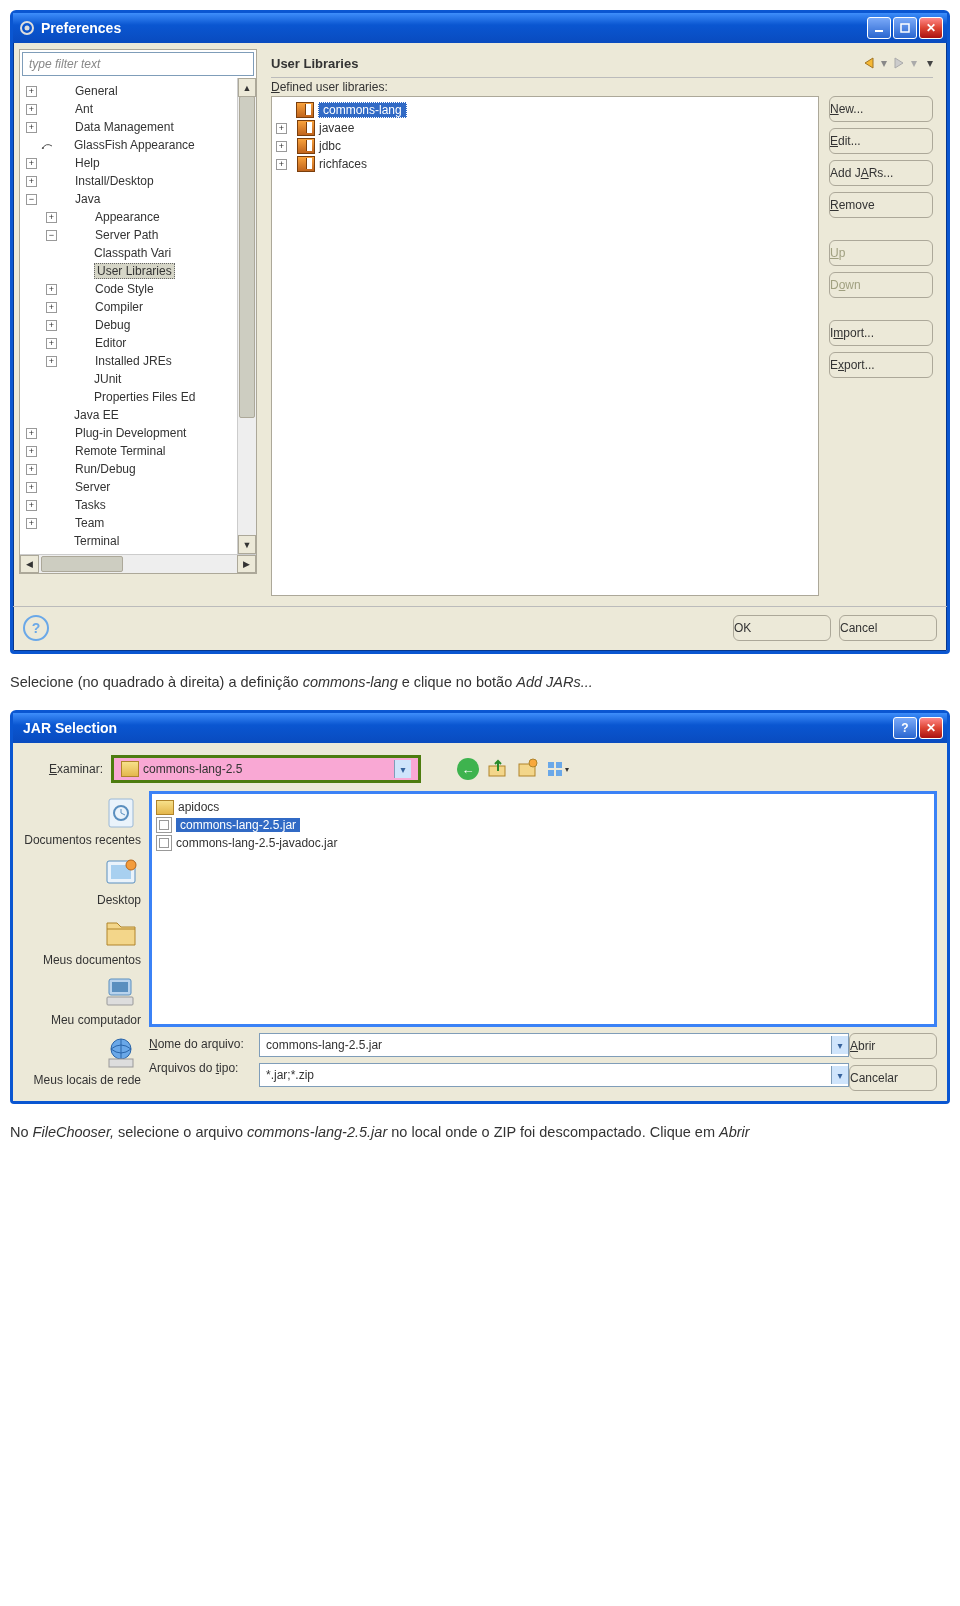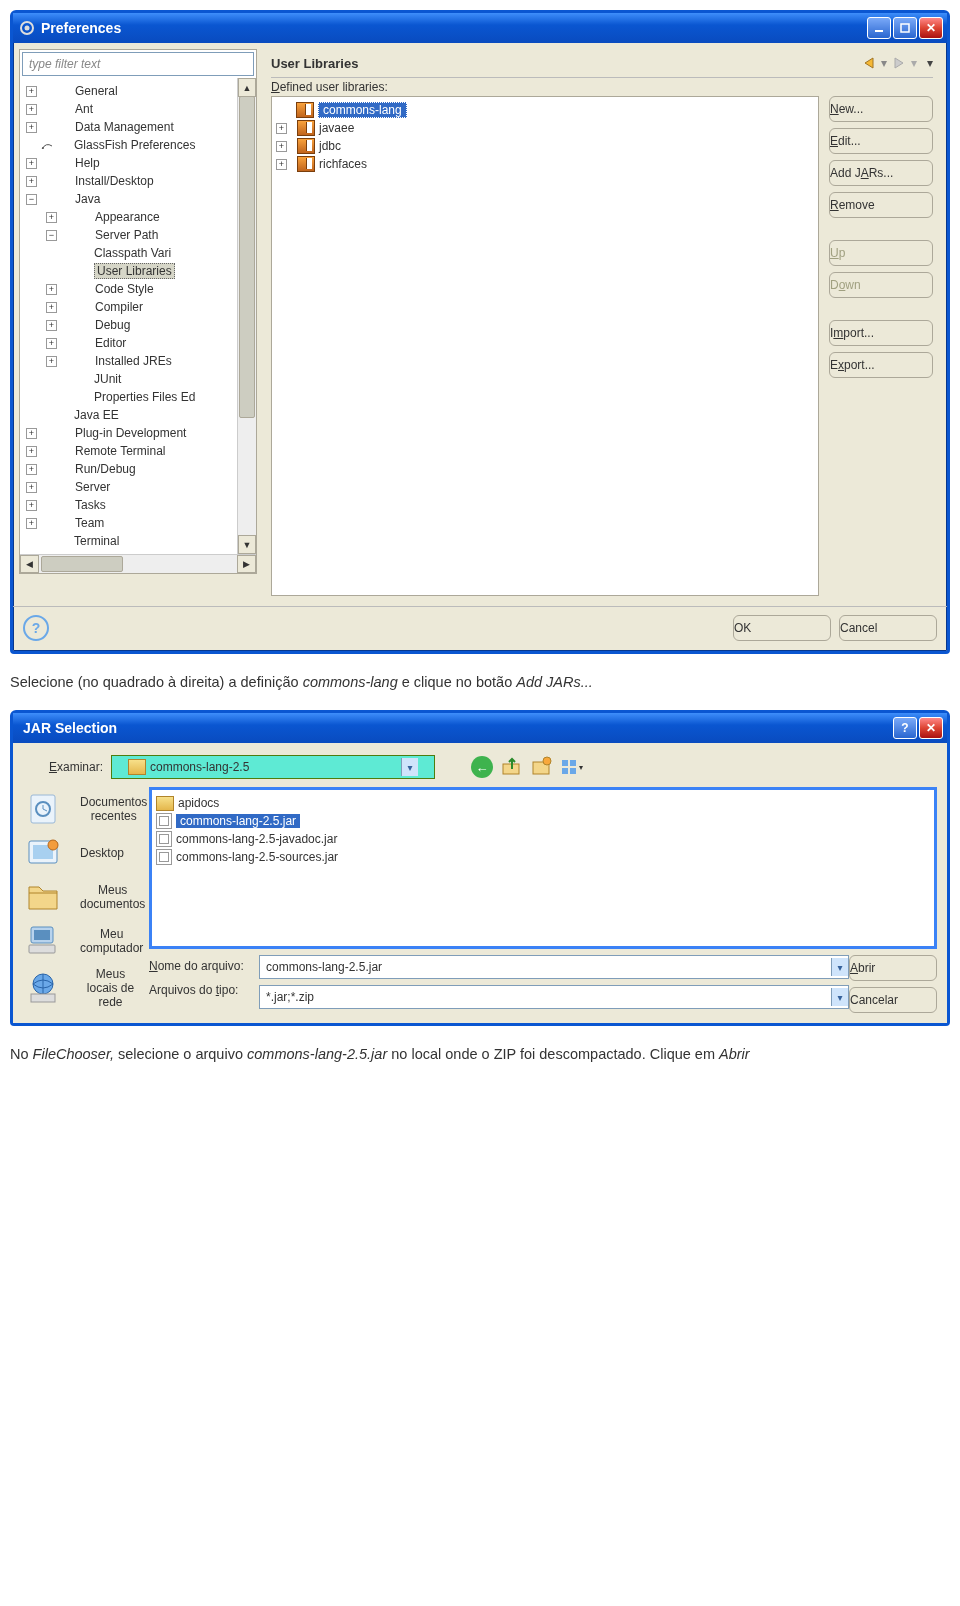--- a/index.html
+++ b/index.html
@@ -51,28 +51,28 @@
   .helpicon{width:22px;height:22px;border:2px solid #6aa8e8;border-radius:50%;color:#6aa8e8;font-weight:bold;font-size:14px;display:flex;align-items:center;justify-content:center}
   .wbtn.wide{width:96px;margin-left:8px}
 
   .caption{font-size:14.5px;font-family:Arial,sans-serif;color:#333;line-height:1.4;margin:6px 0 18px}
   .caption em{font-style:italic}
 
   
   .jarbody{padding:8px 10px 10px;background:#ece9d8}
   .jartop{display:flex;align-items:center;gap:8px;padding:4px 0 8px}
   .jartop label{font-size:12px;width:80px;text-align:right}
-  .combo{border:1px solid #4d7c0f;background:#5eead4;height:22px;display:flex;align-items:center;padding:0 16px;font-size:12px}
+  .combo{border:3px solid #4d7c0f;background:#f9a8d4;height:22px;display:flex;align-items:center;padding:0 7px;font-size:12px}
   .combo .foldicon{width:16px;height:14px;background:linear-gradient(#f7e08a,#e4b74c);border:1px solid #b0842a;margin-right:4px}
   .combo .dd{width:16px;height:18px;background:#cfe4fb;border-left:1px solid #7f9db9;display:flex;align-items:center;justify-content:center;color:#36629c;font-size:10px;margin-left:auto}
   .navicons{display:flex;gap:8px}
   .circicon{width:22px;height:22px;border-radius:50%;display:flex;align-items:center;justify-content:center;font-size:13px;font-weight:bold}
   .jarmain{display:flex;gap:8px}
   .places{width:118px;display:flex;flex-direction:column;gap:8px;font-size:12px;text-align:center;padding:4px 0}
-  .place{display:flex;flex-direction:row;align-items:center;gap:17px}
+  .place{display:flex;flex-direction:column;align-items:flex-end;gap:2px}
   .pic{width:40px;height:36px}
   .filelist{flex:1;background:#fff;border:3px solid #3b82f6;height:440px;padding:4px;font-size:12px}
   .file-row{display:flex;align-items:center;height:18px}
   .foldicon2{width:16px;height:13px;background:linear-gradient(#f7e08a,#e4b74c);border:1px solid #b0842a;margin-right:4px}
   .jaricon{width:14px;height:14px;border:1px solid #999;background:#fff;margin-right:4px;position:relative}
   .jaricon::before{content:'';position:absolute;top:2px;left:2px;right:2px;bottom:2px;border:1px solid #999}
   .file-sel{background:#316ac5;color:#fff;padding:0 4px}
 
   .jarbottom{display:flex;padding:6px 0 0 126px;font-size:12px}
   .jarbottom .col1{width:110px;display:flex;flex-direction:column;gap:10px;padding-top:4px}
@@ -131,21 +131,21 @@
               </div>
             <div class="tree-row">
                 <span style="width:14px"></span>
                 <span style="width:16px;display:inline-block">
               <svg width="14" height="14">
                     <path d="M2 11 Q6 4 12 8" stroke="#555" fill="none"></path>
                     <circle cx="3" cy="10" r="1" fill="#555"></circle>
                   </svg>
             </span>
                 <span style="width:18px"></span>
-                <span>GlassFish Preferences</span>
+                <span>GlassFish Appearance</span>
               </div>
             <div class="tree-row">
                 <span class="exp">+</span>
                 <span style="width:34px"></span>
                 <span>Help</span>
               </div>
             <div class="tree-row">
                 <span class="exp">+</span>
                 <span style="width:34px"></span>
                 <span>Install/Desktop</span>
@@ -457,24 +457,20 @@
               <span>apidocs</span>
             </div>
           <div class="file-row">
               <span class="jaricon"></span>
               <span class="file-sel">commons-lang-2.5.jar</span>
             </div>
           <div class="file-row">
               <span class="jaricon"></span>
               <span>commons-lang-2.5-javadoc.jar</span>
             </div>
-          <div class="file-row">
-              <span class="jaricon"></span>
-              <span>commons-lang-2.5-sources.jar</span>
-            </div>
         </div>
         <div class="jarbottom" style="padding-left:0">
           <div class="col1">
             <span><u>N</u>ome do arquivo:</span>
             <span>Arquivos do <u>t</u>ipo:</span>
           </div>
           <div class="col2">
             <div class="txtcombo">
                 <span>commons-lang-2.5.jar</span>
                 <span class="dd">▾</span>

